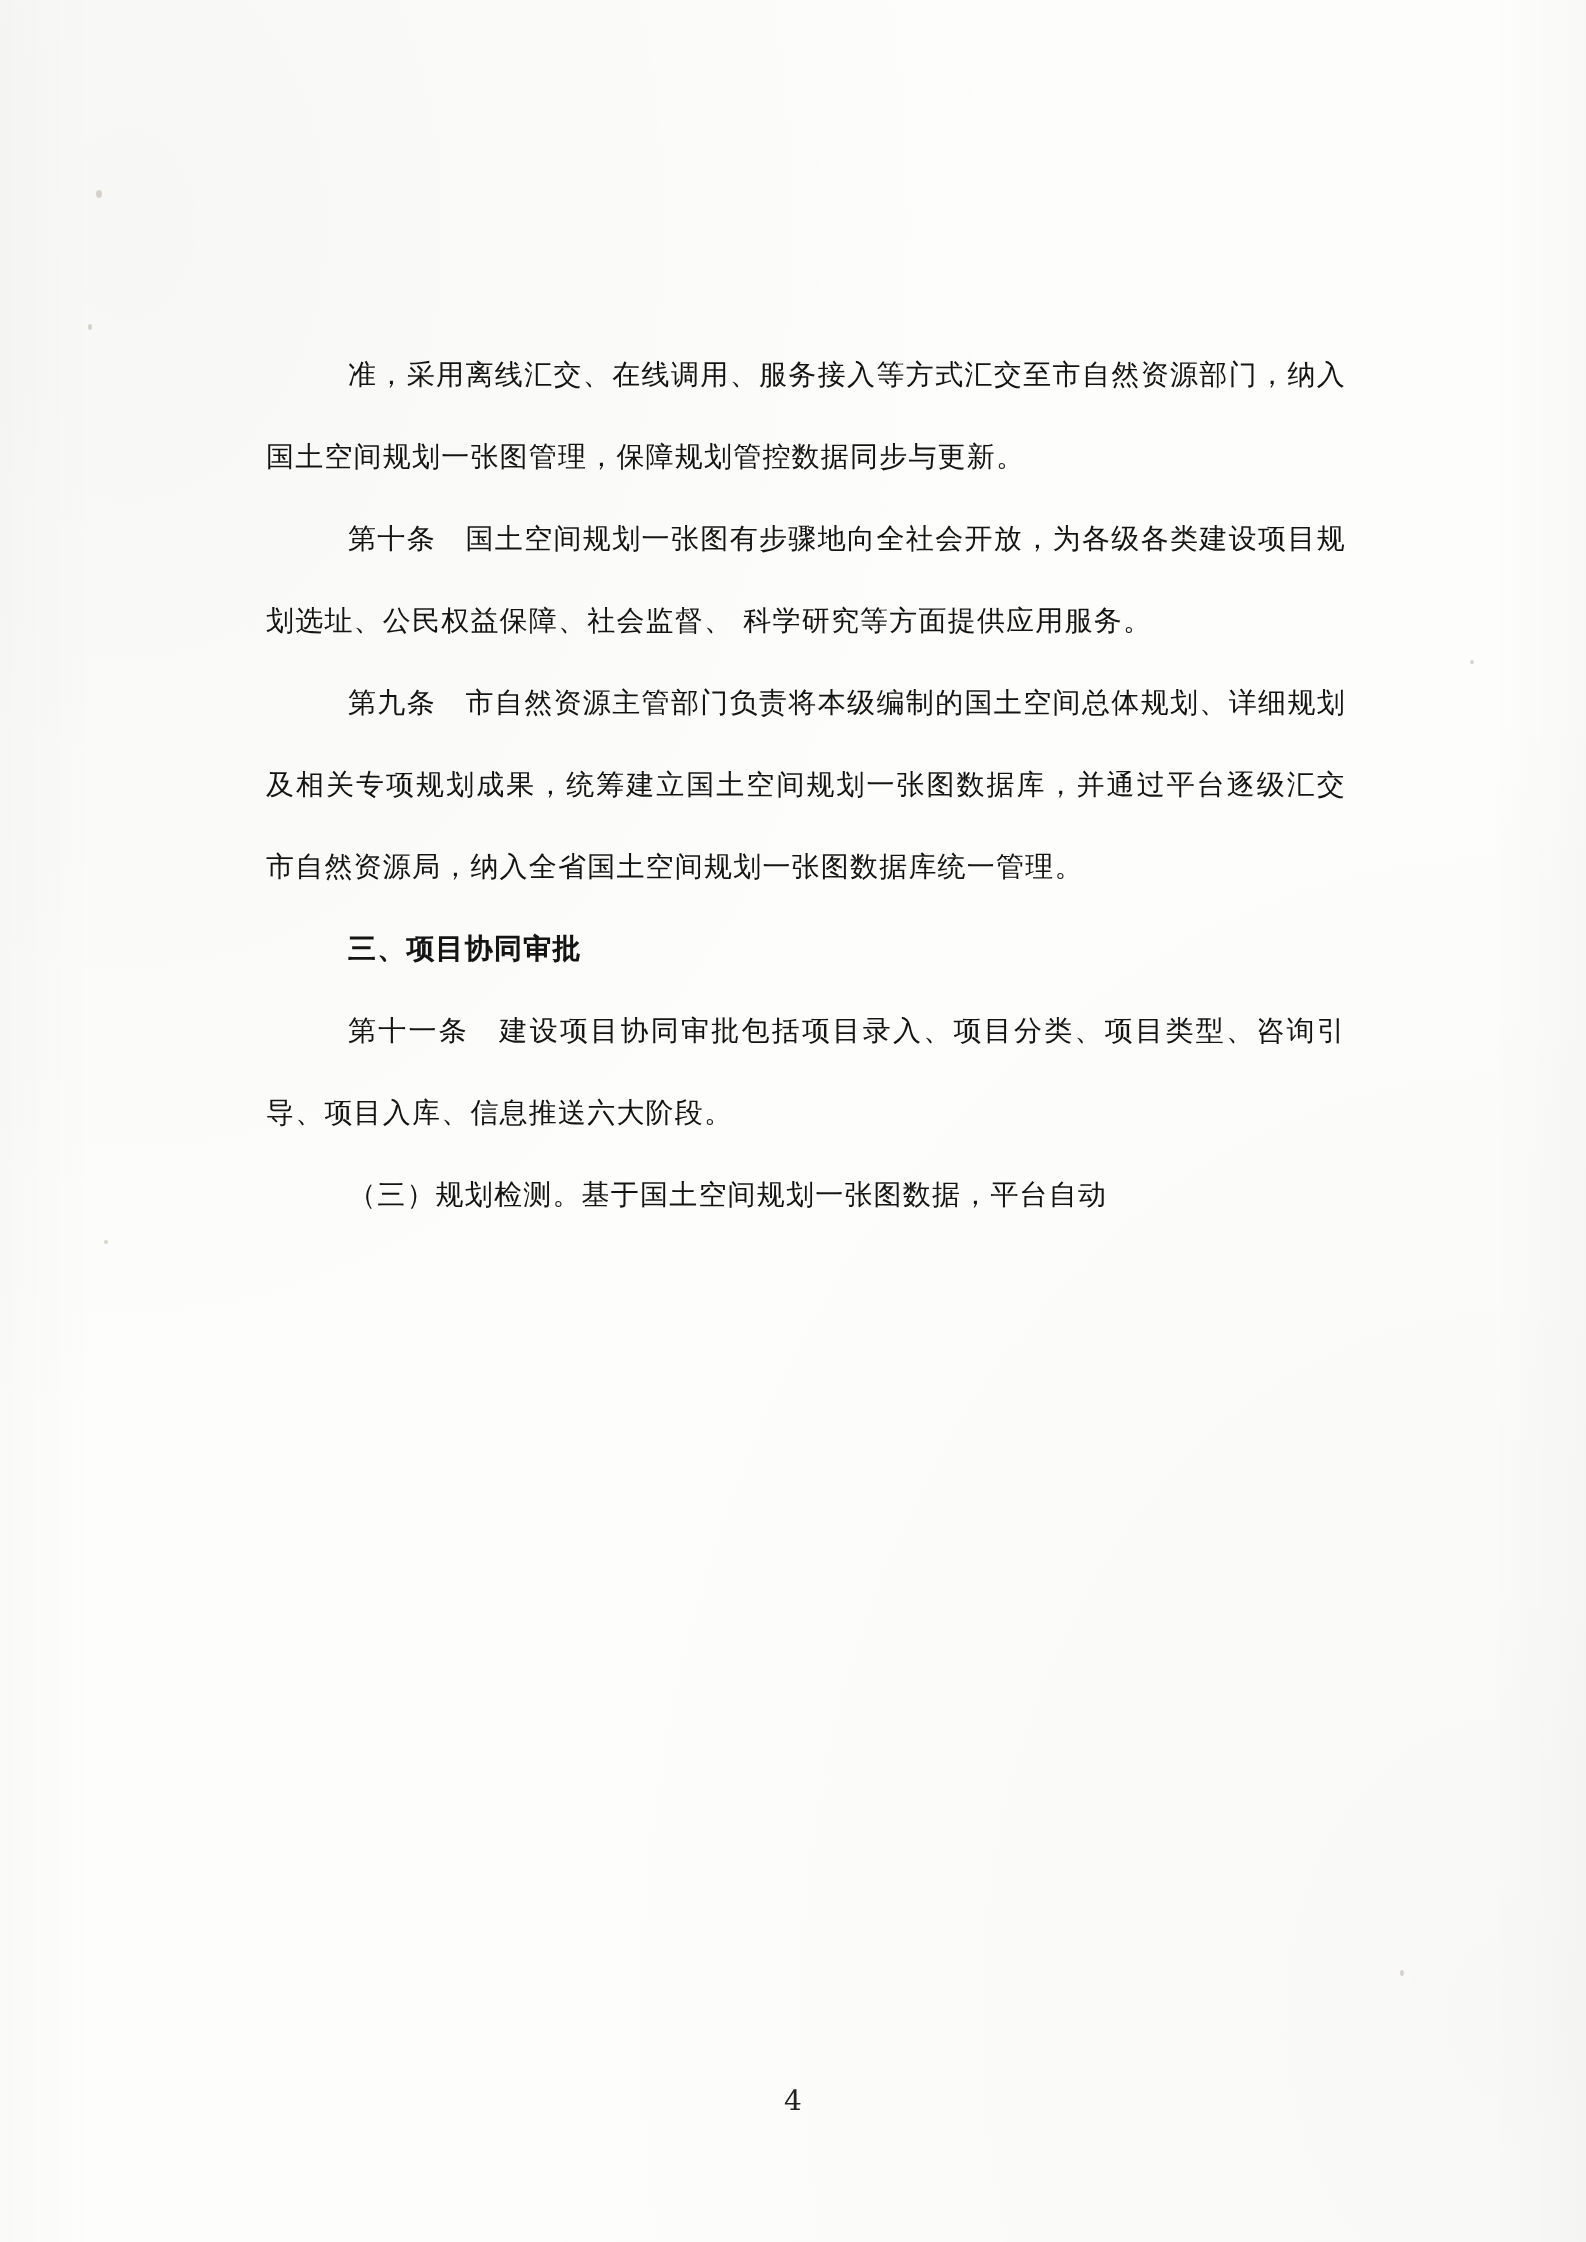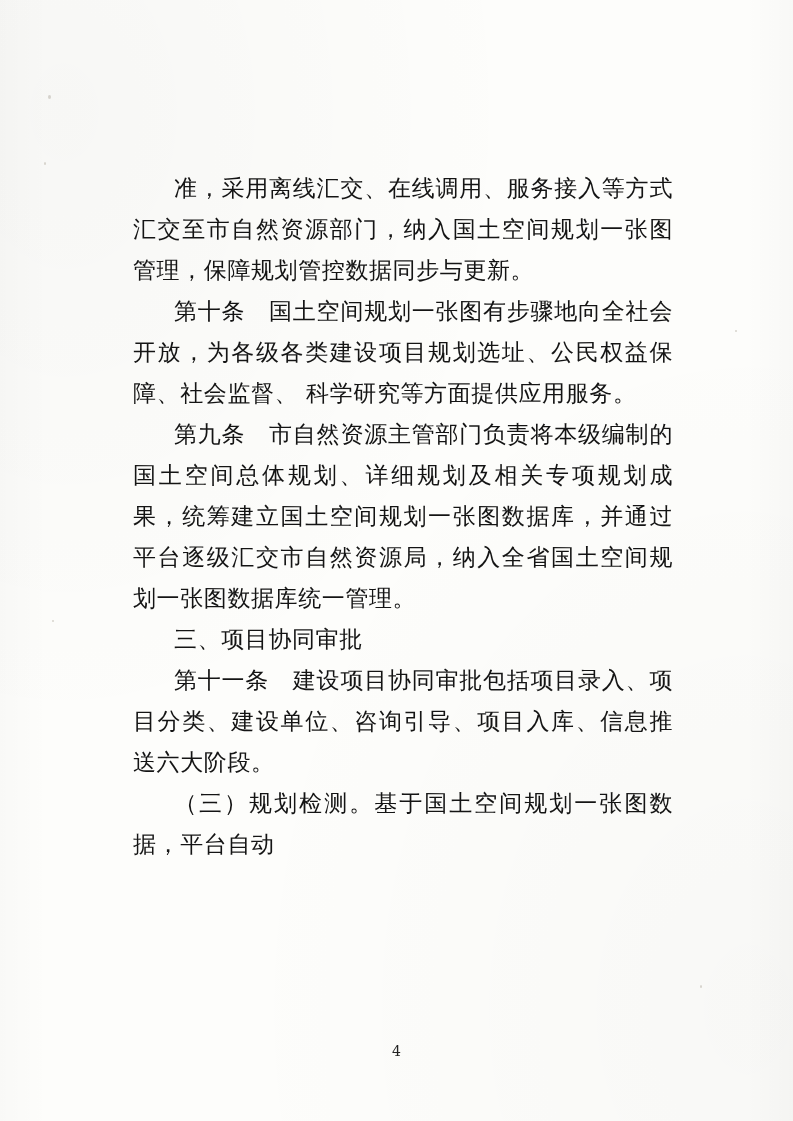--- a/index.html
+++ b/index.html
@@ -39,32 +39,32 @@
     opacity: 0.75;
   }
   .content {
     position: absolute;
     left: 133px;
     top: 168px;
     width: 540px;
   }
   p {
     margin: 0;
-    font-size: 23px;
+    font-size: 14px;
     line-height: 41px;
     letter-spacing: 0.6px;
     text-align: justify;
     text-justify: inter-ideograph;
     color: #141414;
   }
   p.indent {
     text-indent: 41px;
   }
   .heading {
-    font-weight: normal;
+    font-weight: bold;
     text-indent: 41px;
   }
   .page-number {
     position: absolute;
     top: 1043px;
     left: 0;
     width: 793px;
     text-align: center;
     font-size: 14px;
     color: #222;
@@ -81,18 +81,18 @@
   <span class="speck" style="left:44px; top:162px; width:2px; height:3px;"></span>
   <span class="speck" style="left:52px; top:620px; width:2px; height:2px;"></span>
   <span class="speck" style="left:735px; top:330px; width:2px; height:2px;"></span>
   <span class="speck" style="left:700px; top:985px; width:2px; height:3px;"></span>
 
   <div class="content">
     <p class="indent">准，采用离线汇交、在线调用、服务接入等方式汇交至市自然资源部门，纳入国土空间规划一张图管理，保障规划管控数据同步与更新。</p>
     <p class="indent">第十条　国土空间规划一张图有步骤地向全社会开放，为各级各类建设项目规划选址、公民权益保障、社会监督、 科学研究等方面提供应用服务。</p>
     <p class="indent">第九条　市自然资源主管部门负责将本级编制的国土空间总体规划、详细规划及相关专项规划成果，统筹建立国土空间规划一张图数据库，并通过平台逐级汇交市自然资源局，纳入全省国土空间规划一张图数据库统一管理。</p>
     <p class="heading">三、项目协同审批</p>
-    <p class="indent">第十一条　建设项目协同审批包括项目录入、项目分类、建设单位、咨询引导、项目入库、信息推送六大阶段。</p>
+    <p class="indent">第十一条　建设项目协同审批包括项目录入、项目分类、项目类型、咨询引导、项目入库、信息推送六大阶段。</p>
     <p class="indent">（三）规划检测。基于国土空间规划一张图数据，平台自动</p>
   </div>
 
   <div class="page-number">4</div>
 </div>
 
 </body></html>

